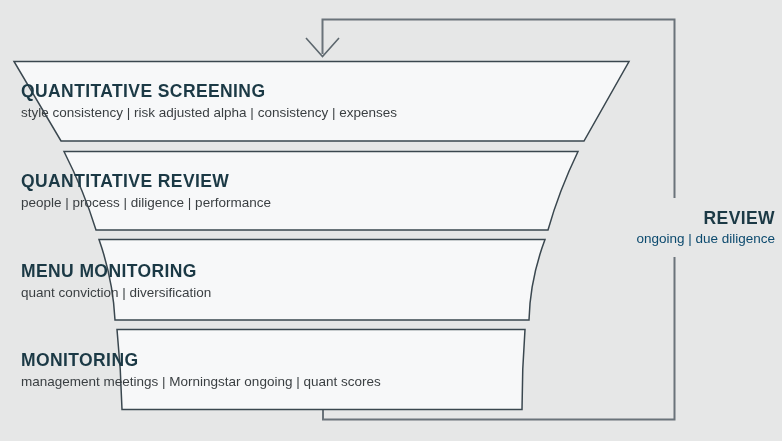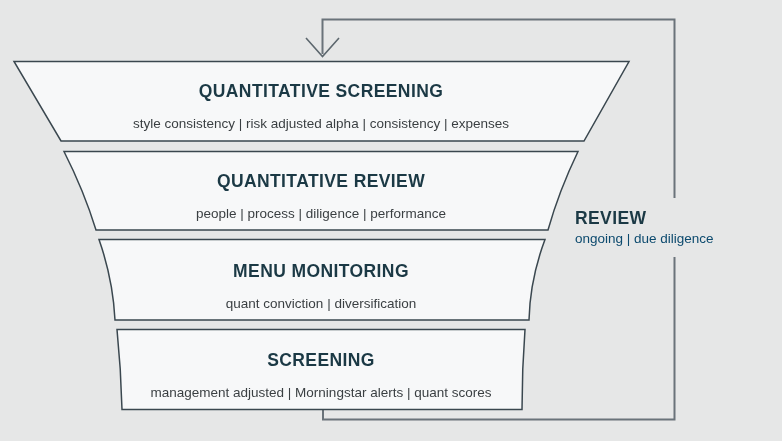--- a/index.html
+++ b/index.html
@@ -17,44 +17,43 @@
   }
   .diagram-svg {
     position: absolute;
     left: 0; top: 0;
     width: 782px; height: 441px;
   }
   .stage-text {
     position: absolute;
     left: 21px;
     width: 600px;
-    text-align: center;
     pointer-events: none;
   }
   .stage-title {
     display: block;
     font-size: 17.5px;
     font-weight: 700;
     letter-spacing: 0.4px;
     line-height: 21px;
     color: #1b3945;
   }
   .stage-subtitle {
     display: block;
     font-size: 13.5px;
     line-height: 19px;
-    margin-top: 12px;
+    margin-top: 1px;
     color: #3a3f42;
   }
   .review-text {
     position: absolute;
     left: 575px;
     top: 208px;
     width: 200px;
-    text-align: left;
+    text-align: right;
     pointer-events: none;
   }
   .review-title {
     display: block;
     font-size: 17.5px;
     font-weight: 700;
     letter-spacing: 0.4px;
     line-height: 21px;
     color: #1b3945;
   }
@@ -101,22 +100,22 @@
     <span class="stage-title">QUANTITATIVE REVIEW</span>
     <span class="stage-subtitle">people  |  process  |  diligence  |  performance</span>
   </div>
 
   <div class="stage-text s2">
     <span class="stage-title">MENU MONITORING</span>
     <span class="stage-subtitle">quant conviction  |  diversification</span>
   </div>
 
   <div class="stage-text s3">
-    <span class="stage-title">SCREENING</span>
-    <span class="stage-subtitle">management adjusted  |  Morningstar alerts  |  quant scores</span>
+    <span class="stage-title">MONITORING</span>
+    <span class="stage-subtitle">management meetings  |  Morningstar ongoing  |  quant scores</span>
   </div>
 
   <div class="review-text">
     <span class="review-title">REVIEW</span>
     <span class="review-subtitle">ongoing | due diligence</span>
   </div>
 
 </div>
 
 </body></html>

